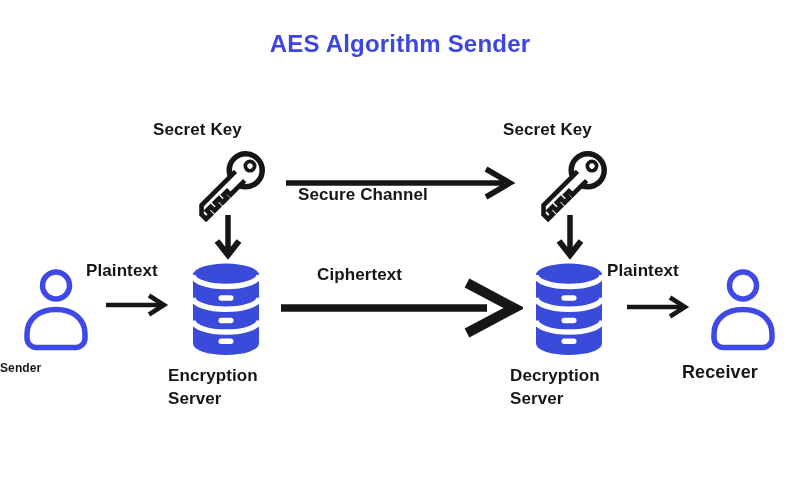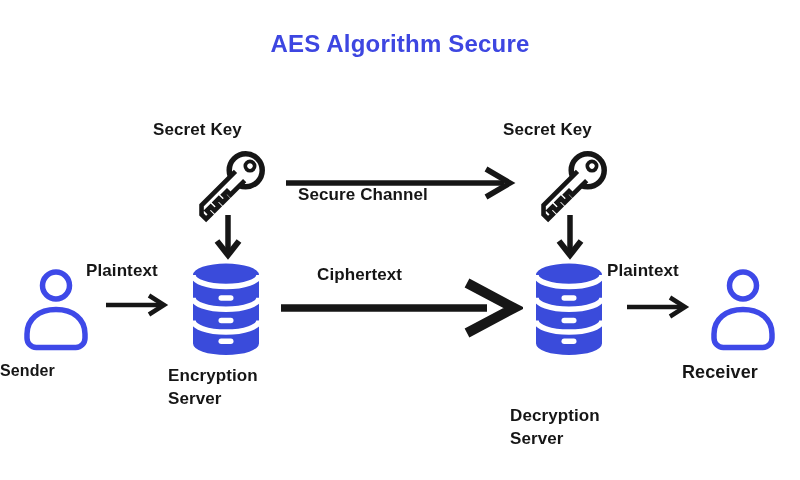--- a/index.html
+++ b/index.html
@@ -29,21 +29,21 @@
   .db-body{fill:var(--database-blue,#3a4bdb);}
   .db-gap{stroke:#ffffff;fill:none;}
   .db-dash{fill:#ffffff;}
   .person{stroke:var(--person-blue,#3e49e8);fill:none;}
 </style>
 </head>
 <body>
 
 <div class="diagram">
 
-  <div class="abs title">AES Algorithm Secure</div>
+  <div class="abs title">AES Algorithm Sender</div>
 
   <div class="abs lbl" style="left:153px;top:119px;width:160px;">Secret Key</div>
   <div class="abs lbl" style="left:503px;top:119px;width:160px;">Secret Key</div>
 
   <svg class="abs" style="left:183px;top:133px;" width="100" height="100" viewBox="0 0 100 100">
     <g transform="rotate(-45 50 50)">
       <circle class="ink-stroke" cx="68" cy="50" r="16.5" stroke-width="5.5" fill="#fff"></circle>
       <path class="key-white" d="M60 43.5 L12 43.5 L5.5 50 L5.5 56.5 L12 56.5 L12 51 L17.5 51 L17.5 56.5 L23.5 56.5 L23.5 51 L29 51 L29 56.5 L35 56.5 L35 51.5 L40 51.5 L40 56.5 L60 56.5 Z"></path>
       <path class="ink-stroke" stroke-width="4.6" stroke-linejoin="miter" d="M60 43.5 L12 43.5 L5.5 50 L5.5 56.5 L12 56.5 L12 51 L17.5 51 L17.5 56.5 L23.5 56.5 L23.5 51 L29 51 L29 56.5 L35 56.5 L35 51.5 L40 51.5 L40 56.5 L60 56.5"></path>
       <circle class="ink-stroke" cx="74" cy="50" r="4.6" stroke-width="3.8" fill="#fff"></circle>
@@ -71,21 +71,21 @@
   <div class="abs lbl" style="left:298px;top:149px;width:200px;margin-top:35px;">Secure Channel</div>
   <svg class="abs" style="left:286px;top:163px;" width="232" height="40" viewBox="0 0 232 40">
     <line class="ink-stroke" x1="0" y1="20" x2="218" y2="20" stroke-width="5.5"></line>
     <path class="ink-stroke" d="M200 6 L224 20 L200 34" stroke-width="5.5" stroke-linejoin="miter"></path>
   </svg>
 
   <svg class="abs" style="left:23px;top:268px;" width="66" height="84" viewBox="0 0 66 84">
     <circle class="person" cx="33" cy="17.5" r="13.5" stroke-width="5.5"></circle>
     <path class="person" stroke-width="5.5" d="M33 41.5 C16 41.5 4 51 4 66 L4 70 C4 75.2 8 79.5 13.2 79.5 L52.8 79.5 C58 79.5 62 75.2 62 70 L62 66 C62 51 50 41.5 33 41.5 Z"></path>
   </svg>
-  <div class="abs lbl" style="left:0px;top:360px;width:112px;font-size:16px;">Sender</div>
+  <div class="abs lbl" style="left:0px;top:360px;width:112px;font-size:12px;">Sender</div>
 
   <div class="abs lbl" style="left:86px;top:260px;width:100px;">Plaintext</div>
   <svg class="abs" style="left:105px;top:292px;" width="66" height="26" viewBox="0 0 66 26">
     <line class="ink-stroke" x1="1" y1="13" x2="56" y2="13" stroke-width="4.5"></line>
     <path class="ink-stroke" d="M44 3.5 L59 13 L44 22.5" stroke-width="4.5" stroke-linejoin="miter"></path>
   </svg>
 
   <svg class="abs" style="left:191px;top:262px;" width="70" height="94" viewBox="0 0 70 94">
     <path class="db-body" d="M2 13 A33 11.5 0 0 1 68 13 L68 81.5 A33 11.5 0 0 1 2 81.5 Z"></path>
     <path class="db-gap" stroke-width="5.5" d="M2 13 A33 11.5 0 0 0 68 13"></path>
@@ -105,21 +105,21 @@
 
   <svg class="abs" style="left:534px;top:262px;" width="70" height="94" viewBox="0 0 70 94">
     <path class="db-body" d="M2 13 A33 11.5 0 0 1 68 13 L68 81.5 A33 11.5 0 0 1 2 81.5 Z"></path>
     <path class="db-gap" stroke-width="5.5" d="M2 13 A33 11.5 0 0 0 68 13"></path>
     <path class="db-gap" stroke-width="5.5" d="M2 35.8 A33 11.5 0 0 0 68 35.8"></path>
     <path class="db-gap" stroke-width="5.5" d="M2 58.6 A33 11.5 0 0 0 68 58.6"></path>
     <rect class="db-dash" x="27.5" y="33.3" width="15" height="5.4" rx="2.7"></rect>
     <rect class="db-dash" x="27.5" y="55.8" width="15" height="5.4" rx="2.7"></rect>
     <rect class="db-dash" x="27.5" y="76.6" width="15" height="5.4" rx="2.7"></rect>
   </svg>
-  <div class="abs lbl" style="left:510px;top:365px;width:120px;margin-top:40px;">Decryption Server</div>
+  <div class="abs lbl" style="left:510px;top:365px;width:120px;">Decryption Server</div>
 
   <div class="abs lbl" style="left:607px;top:260px;width:100px;">Plaintext</div>
   <svg class="abs" style="left:626px;top:294px;" width="66" height="26" viewBox="0 0 66 26">
     <line class="ink-stroke" x1="1" y1="13" x2="56" y2="13" stroke-width="4.5"></line>
     <path class="ink-stroke" d="M44 3.5 L59 13 L44 22.5" stroke-width="4.5" stroke-linejoin="miter"></path>
   </svg>
 
   <svg class="abs" style="left:710px;top:268px;" width="66" height="84" viewBox="0 0 66 84">
     <circle class="person" cx="33" cy="17.5" r="13.5" stroke-width="5.5"></circle>
     <path class="person" stroke-width="5.5" d="M33 41.5 C16 41.5 4 51 4 66 L4 70 C4 75.2 8 79.5 13.2 79.5 L52.8 79.5 C58 79.5 62 75.2 62 70 L62 66 C62 51 50 41.5 33 41.5 Z"></path>

